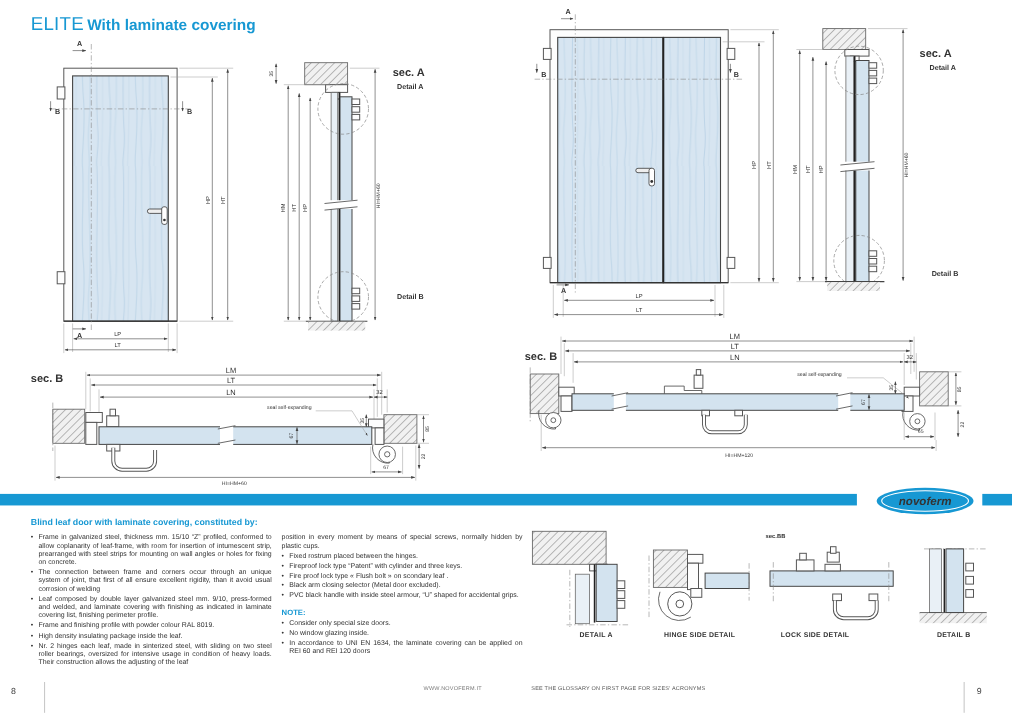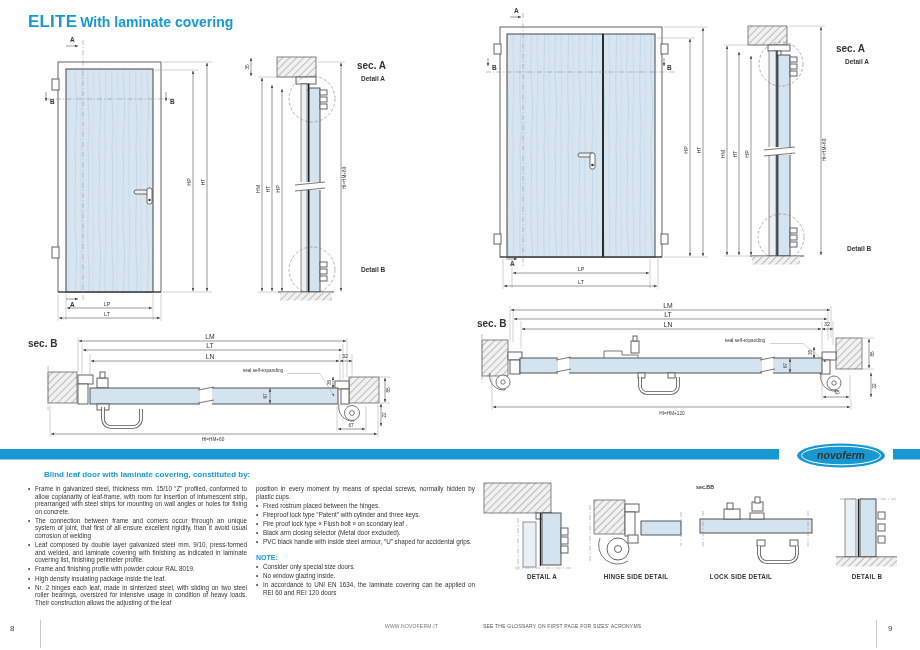--- a/index.html
+++ b/index.html
@@ -1,20 +1,20 @@
 <!DOCTYPE html>
 <html><head>
 <meta charset="utf-8">
 <style>
   html,body{margin:0;padding:0}
   body{width:920px;height:650px;position:relative;background:#fff;
        font-family:"Liberation Sans",sans-serif;color:#333;overflow:hidden}
   
   .hdr{position:absolute;left:28px;top:12px;color:#1798d3;white-space:nowrap}
-  .hdr .t1{font-size:17px;font-weight:700;letter-spacing:.2px}
+  .hdr .t1{font-size:17px;font-weight:400;letter-spacing:.2px}
   .hdr .t2{font-size:14px;font-weight:700;margin-left:3px}
   
   svg.art{position:absolute;left:0;top:0}
   svg text{font-family:"Liberation Sans",sans-serif;fill:#333}
   .dim{stroke:#555;stroke-width:.6;fill:none}
   .ext{stroke:#9a9a9a;stroke-width:.45;fill:none}
   .ln{stroke:#555;stroke-width:.9;fill:#fdfdfd}
   .lnt{stroke:#555;stroke-width:.8;fill:none}
   .blue{fill:#d3e3ef;stroke:#444;stroke-width:.9}
   .blsoft{fill:#e9f0f6;stroke:#666;stroke-width:.7}
@@ -25,21 +25,21 @@
   .det{font-size:6.5px;font-weight:bold}
   .cap{font-size:6.3px;font-weight:bold;text-anchor:middle;letter-spacing:.25px}
   .dc{fill:none;stroke:#888;stroke-width:.65;stroke-dasharray:3 2}
   .dd{stroke:#888;stroke-width:.55;stroke-dasharray:5 2 1.2 2;fill:none}
   .hw{fill:url(#hatch);stroke:#666;stroke-width:.8}
   .tube{fill:none;stroke:#555;stroke-width:3.6}
   .tubein{fill:none;stroke:#fff;stroke-width:1.9}
   .hwno{fill:url(#hatch);stroke:none}
   
   .desc{position:absolute;left:28px;top:470px;width:448px}
-  .desc h3{margin:0 16px 6px;font-size:8px;color:#1798d3}
+  .desc h3{margin:0 0 6px;font-size:8px;color:#1798d3}
   .cols{display:flex;gap:9px}
   .col{width:219px;font-size:6.3px;line-height:7.6px;text-align:justify}
   .col ul{margin:0;padding:0;list-style:none}
   .col li{padding-left:7px;position:relative;margin-bottom:1.5px}
   .col li::before{content:"•";position:absolute;left:0;top:0}
   .intro{margin:0 0 1.5px}
   .note-h{color:#1798d3;font-weight:bold;font-size:7px;margin:8px 0 2px}
   
   .pg{position:absolute;font-size:8px;color:#444}
   .fline{position:absolute;width:1px;background:#c9c9c9}

